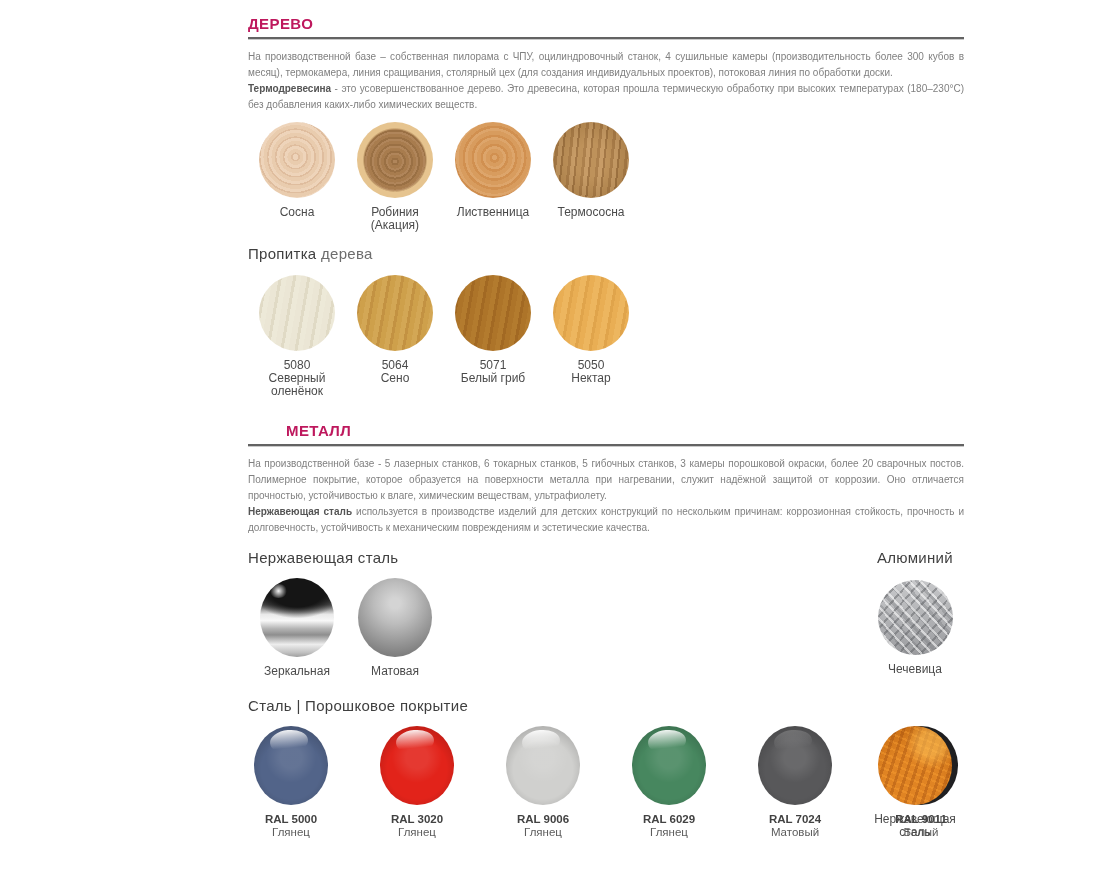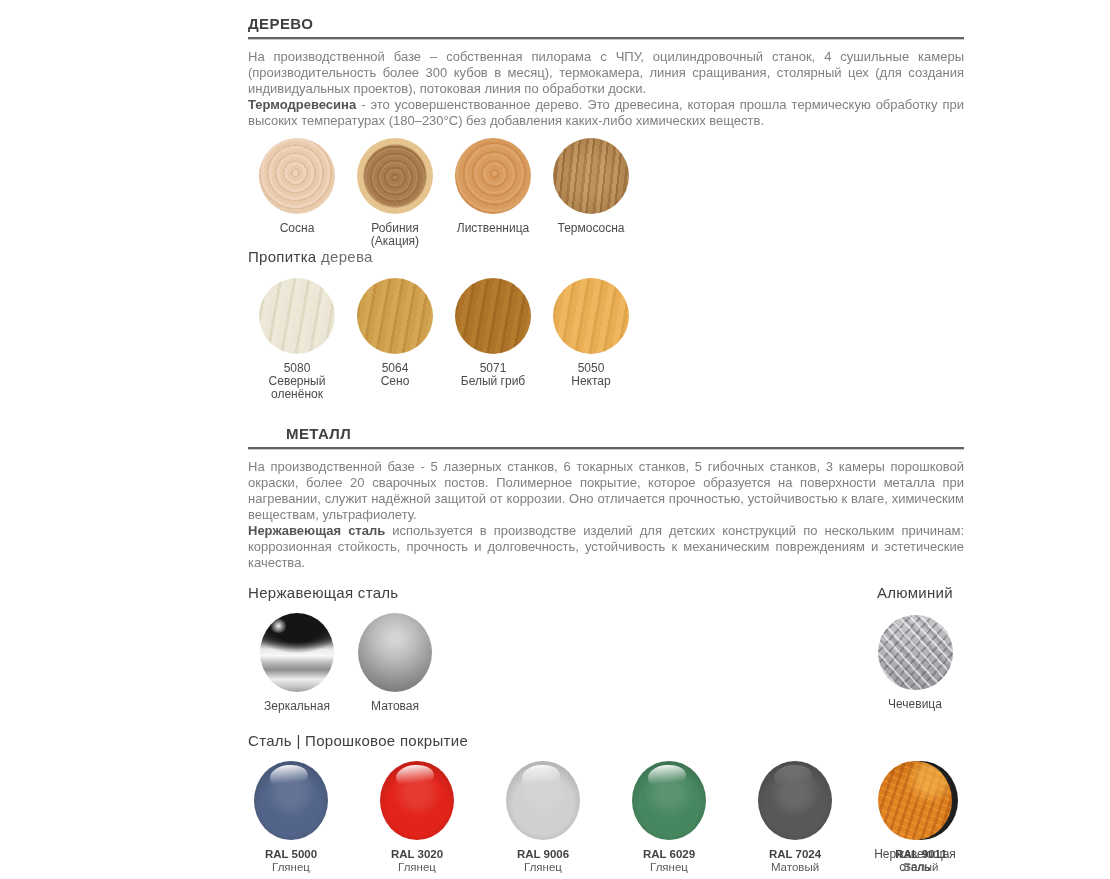--- a/index.html
+++ b/index.html
@@ -1,25 +1,25 @@
 <!DOCTYPE html>
 <html><head>
 <meta charset="utf-8">
 <style>
   * { box-sizing: border-box; margin: 0; padding: 0; }
   html, body { background: #ffffff; }
   body { font-family: "Liberation Sans", sans-serif; }
   .page { position: relative; width: 1110px; height: 879px; background: #fff; overflow: hidden; }
   .content { position: absolute; left: 248px; top: 0; width: 716px; }
 
-  .section-title { padding-top: 15px; font-size: 15px; font-weight: 700; letter-spacing: .4px; color: #404040; }
+  .section-title { padding-top: 15px; font-size: 15px; font-weight: 700; letter-spacing: .4px; color: #be185d; }
   .rule { margin-top: 5px; height: 3px; background: #636363; border-bottom: 1px solid #c9c9c9; }
 
   .body-copy { margin-top: 9px; }
-  .body-copy p { font-size: 13px; line-height: 16px; color: #808080; text-align: justify; }
+  .body-copy p { font-size: 10px; line-height: 16px; color: #808080; text-align: justify; }
   .lead { font-weight: 700; color: #555555; }
 
   .sub-heading { font-size: 15px; color: #3f3f3f; letter-spacing: .3px; }
   .sub-heading .lighter { color: #6d6d6d; }
 
   .swatch-row { display: flex; }
   .swatch-cell { width: 98px; text-align: center; position: relative; }
   .swatch-label { margin-top: 8px; font-size: 12px; line-height: 13px; color: #4b4b4b; }
   .swatch-code { margin-top: 8px; font-size: 11.5px; line-height: 13px; font-weight: 700; color: #424242; }
   .swatch-finish { font-size: 11.5px; line-height: 13px; color: #5c5c5c; }
@@ -75,21 +75,21 @@
       repeating-linear-gradient(48deg, rgba(120,122,126,.35) 0 3px, rgba(0,0,0,0) 3px 11px),
       linear-gradient(175deg, #c9cacc, #a8a9ac 70%, #97989b); }
   .corten { width: 74px; height: 79px; border-radius: 50%; margin: 0 auto; overflow: hidden;
     background:
       radial-gradient(circle at 72% 22%, rgba(255,196,90,.55) 0 14%, rgba(255,196,90,0) 32%),
       repeating-linear-gradient(108deg, rgba(140,60,8,.30) 0 3px, rgba(0,0,0,0) 3px 8px),
       repeating-linear-gradient(22deg, rgba(250,160,50,.38) 0 2px, rgba(0,0,0,0) 2px 7px),
       radial-gradient(circle at 45% 65%, #e08423 0 40%, #cf7418 70%, #b55d0e 100%); }
 
   .wood-row { margin-top: 9px; }
-  .imp-heading { }
+  .imp-heading { margin-top: 13px; }
   .imp-row { margin-top: 13px; }
   .metal-title { margin-top: 24px; padding-top: 0; margin-left: 38px; }
   .row-header { margin-top: 13px; position: relative; }
   .right-cell { position: absolute; right: 0; top: 0; width: 98px; text-align: center; }
   .stainless-row { margin-top: 11px; position: relative; }
   .powder-heading { margin-top: 19px; }
   .powder-row { margin-top: 12px; position: relative; gap: 40px; }
 </style>
 </head>
 <body>

